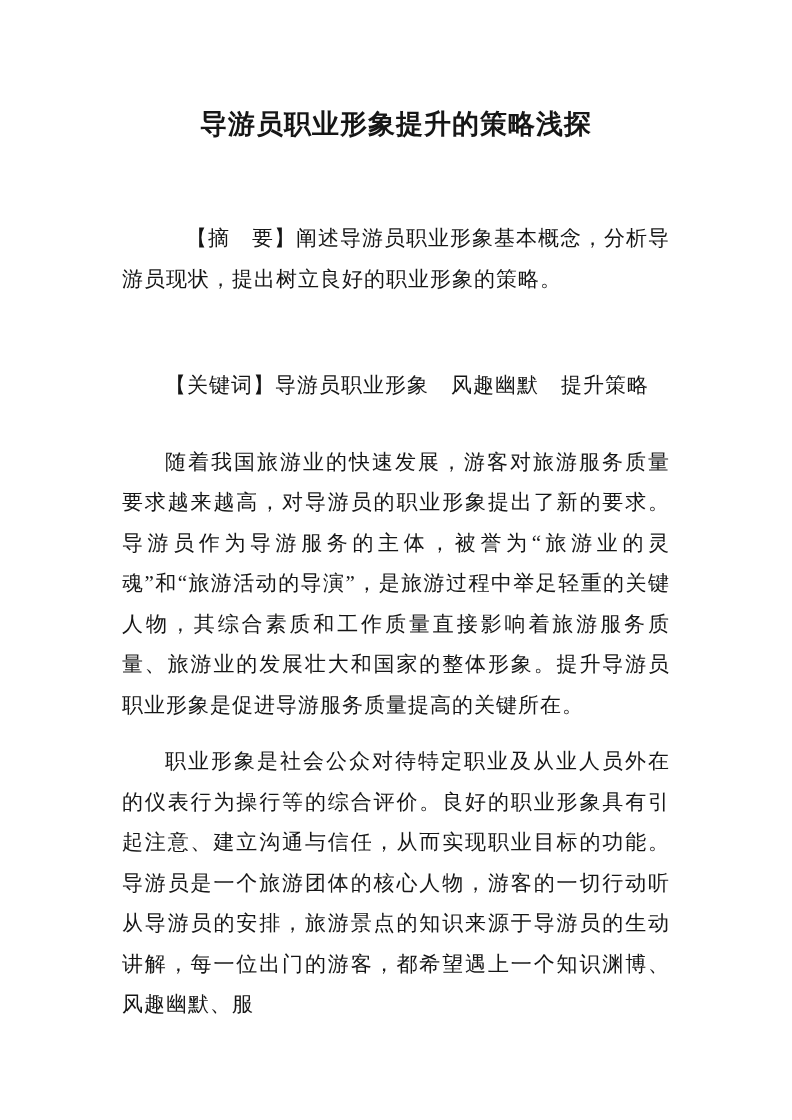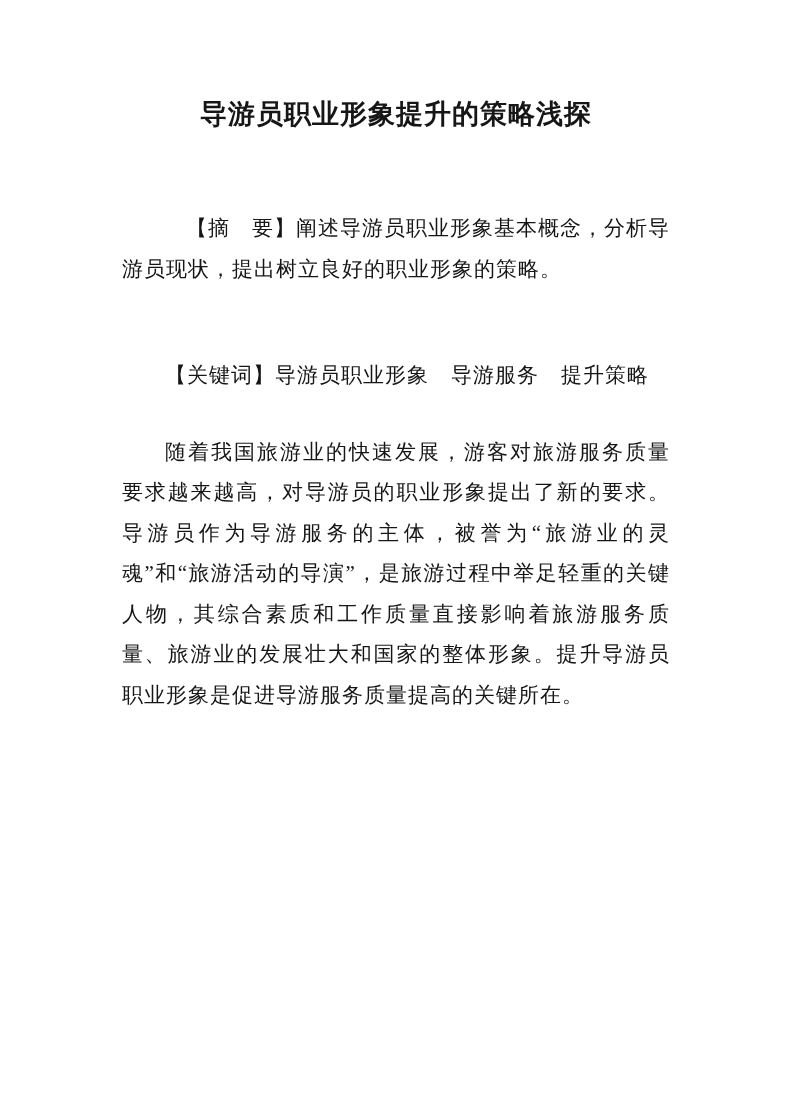--- a/index.html
+++ b/index.html
@@ -14,21 +14,21 @@
   }
   .page {
     position: relative;
     width: 792px;
     height: 1120px;
     background: #ffffff;
     color: #161616;
     font-family: "Liberation Serif", "DejaVu Serif", serif;
   }
   .title {
-    margin: 0;
+    margin: 10px;
     padding-top: 94px;
     text-align: center;
     font-size: 27px;
     font-weight: bold;
     line-height: 40px;
     letter-spacing: 1px;
     white-space: nowrap;
   }
   .content {
     margin-left: 122px;
@@ -65,19 +65,20 @@
 </style>
 </head>
 <body>
 
 <div class="page">
   <h1 class="title">导游员职业形象提升的策略浅探</h1>
 
   <div class="content">
     <p class="para abstract">【摘　要】阐述导游员职业形象基本概念，分析导游员现状，提出树立良好的职业形象的策略。</p>
 
-    <p class="para keywords">【关键词】导游员职业形象　导游服务　提升策略</p>
+    <p class="para keywords">【关键词】导游员职业形象　风趣幽默　提升策略</p>
 
     <p class="para body-intro">随着我国旅游业的快速发展，游客对旅游服务质量要求越来越高，对导游员的职业形象提出了新的要求。导游员作为导游服务的主体，被誉为“旅游业的灵魂”和“旅游活动的导演”，是旅游过程中举足轻重的关键人物，其综合素质和工作质量直接影响着旅游服务质量、旅游业的发展壮大和国家的整体形象。提升导游员职业形象是促进导游服务质量提高的关键所在。</p>
 
 
+    <p class="para body-concept">职业形象是社会公众对待特定职业及从业人员外在的仪表行为操行等的综合评价。良好的职业形象具有引起注意、建立沟通与信任，从而实现职业目标的功能。导游员是一个旅游团体的核心人物，游客的一切行动听从导游员的安排，旅游景点的知识来源于导游员的生动讲解，每一位出门的游客，都希望遇上一个知识渊博、风趣幽默、服</p>
   </div>
 </div>
 
 </body></html>

